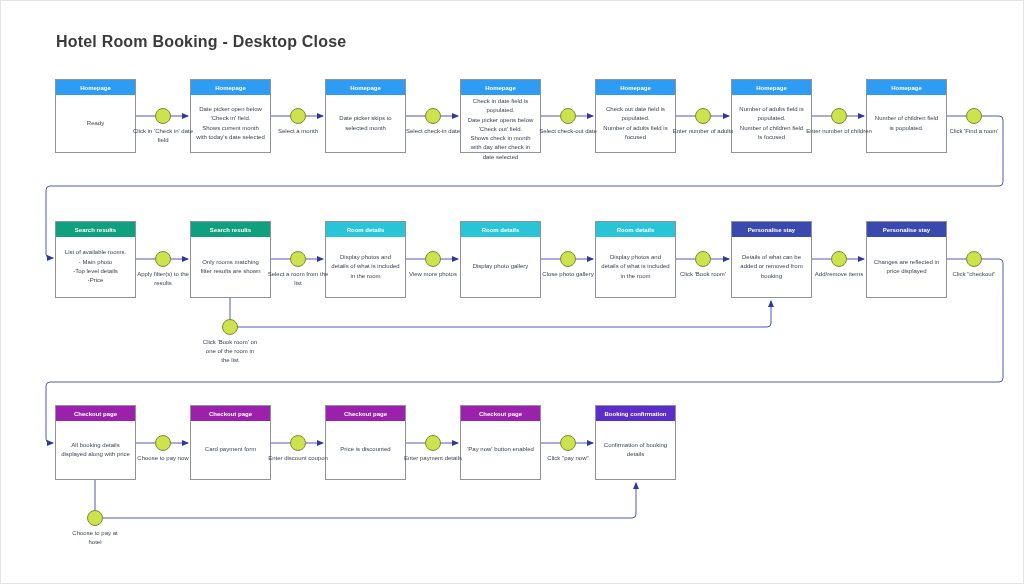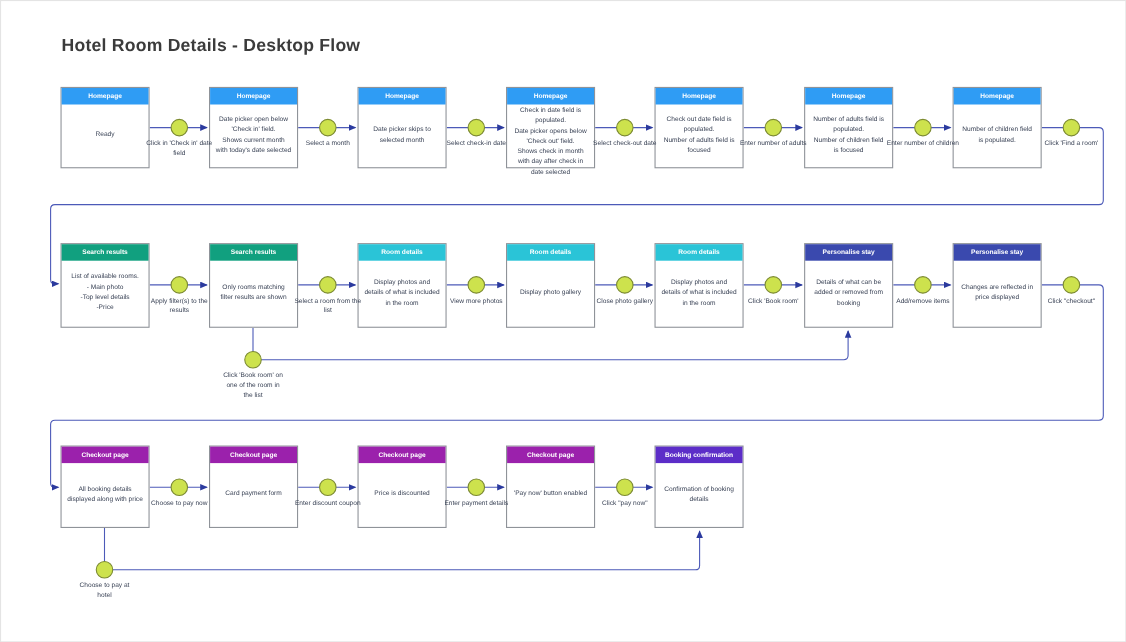--- a/index.html
+++ b/index.html
@@ -18,21 +18,21 @@
   .lbl{position:absolute;transform:translateX(-50%);width:66px;text-align:center;font-size:6px;color:#3a4356;line-height:1.5;z-index:2;}
   .lbl.narrow{width:56px;}
   .d-r1{top:115px;} .d-r2{top:258px;} .d-r3{top:442px;}
   .l-r1{top:126px;} .l-r2{top:269px;} .l-r3{top:453px;}
 </style>
 </head>
 <body>
 
 <div class="canvas">
 
-  <div class="title">Hotel Room Details - Desktop Flow</div>
+  <div class="title">Hotel Room Booking - Desktop Close</div>
 
   <svg class="wires" width="1024" height="584" aria-hidden="true">
     <defs>
       <marker id="ah" markerWidth="9" markerHeight="8" refX="6" refY="3" orient="auto" markerUnits="userSpaceOnUse">
         <path d="M0,0 L7,3 L0,6 z" fill="#2b3a9e"></path>
       </marker>
     </defs>
 
     <path class="wire" d="M135 115 H187" marker-end="url(#ah)"></path>
     <path class="wire" d="M270 115 H322" marker-end="url(#ah)"></path>

